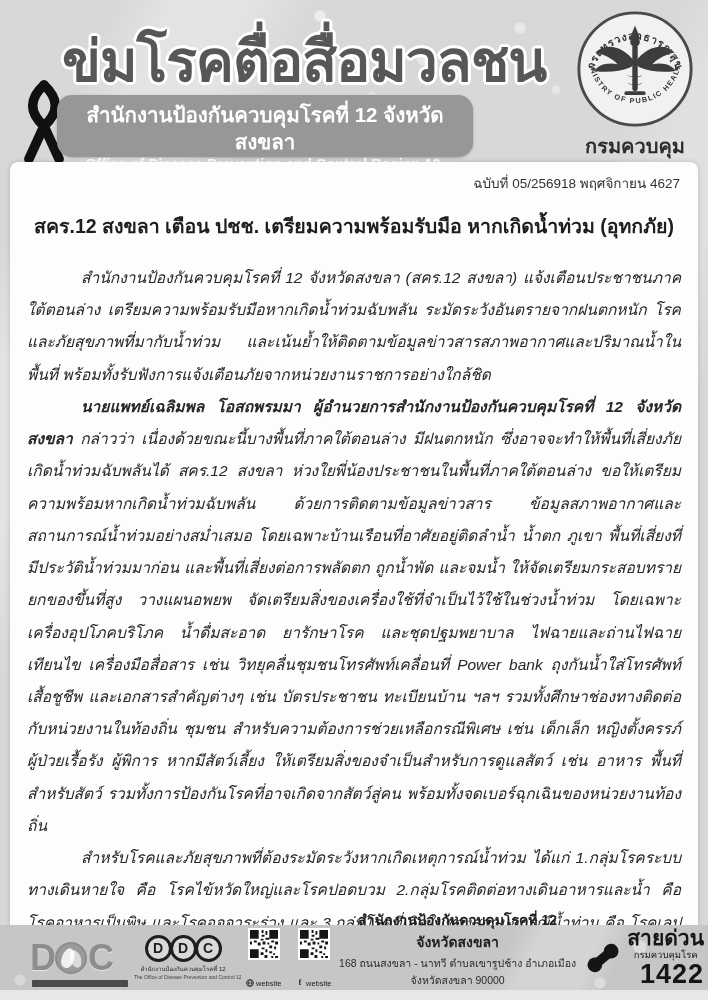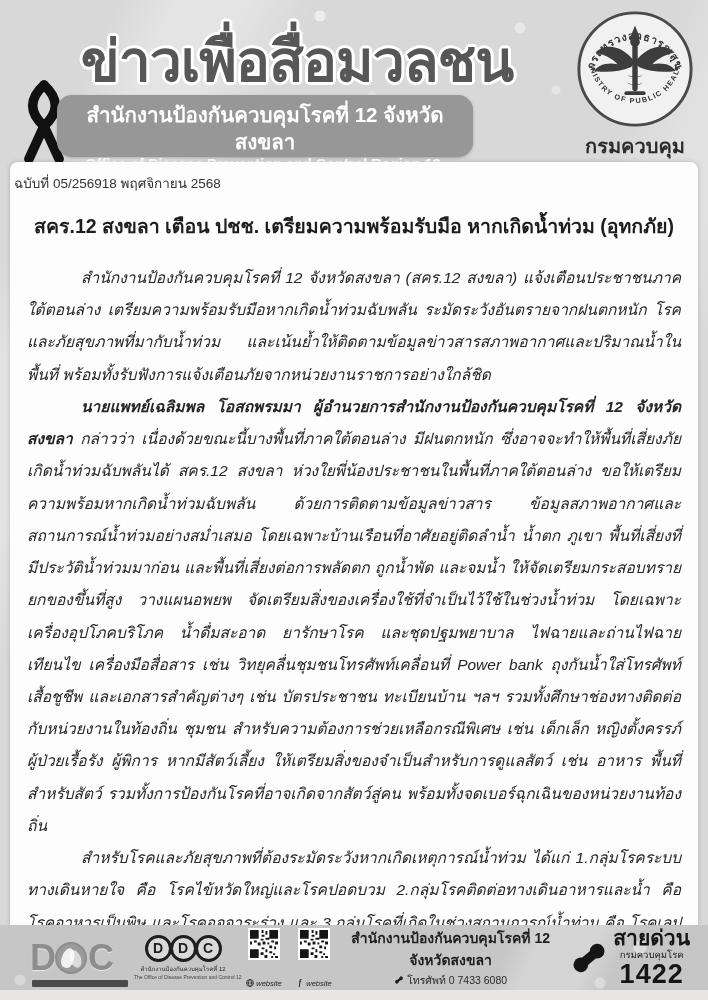--- a/index.html
+++ b/index.html
@@ -45,21 +45,21 @@
   .seal-block svg { display:block; margin:0 auto; }
   .dept-thai { font-size:20px; font-weight:bold; color:#2c2c2c; margin-top:2px; }
   .dept-eng  { font-size:9px; font-weight:bold; color:#4a4a4a; }
 
   
   .paper {
     position:absolute; left:10px; top:162px; width:688px; height:763px;
     background:#fdfdfd; border-radius:8px 8px 0 0; overflow:hidden;
     box-shadow:0 0 5px rgba(0,0,0,.18);
   }
-  .meta-row { display:flex; justify-content:flex-start; padding:10px 18px 0 4px;
+  .meta-row { display:flex; justify-content:flex-end; padding:10px 18px 0 4px;
               font-size:13.5px; color:#333; }
   .headline { margin-top:12px; text-align:center; font-weight:bold; color:#1d1d1d;
               font-size:19.5px; line-height:2.15; }
   .body-text { padding:14px 17px 0 17px; font-size:15.5px; color:#262626;
                text-align:justify; line-height:2.08; }
   .body-text p { text-indent:54px; margin:0;font-style:italic; }
   .lead-bold { font-weight:bold; }
 
   
   .footer {
@@ -86,34 +86,34 @@
   .ddc-logo { margin-left:22px; width:98px; text-align:center; }
   .ddc-circles { display:flex; justify-content:center; }
   .ddc-circle { width:27px; height:27px; border-radius:50%; border:3px solid #1e1e1e;
                 color:#1e1e1e; font-weight:bold; font-size:14px; line-height:21px;
                 background:#d9d9d9; margin:0 -1px; text-align:center; }
   .ddc-sub-thai { font-size:6px; color:#222; margin-top:2px; white-space:nowrap; }
   .ddc-sub-eng  { font-size:5px; color:#444; white-space:nowrap; }
 
   .qr-item { margin-left:14px; width:36px; text-align:center; }
   .qr-box { width:32px; height:32px; background:#fff; padding:2px; margin:0 auto; }
-  .qr-label { display:flex; align-items:center; justify-content:center; gap:2px;
-              font-size:7.5px; color:#222; margin-top:19px;font-style:italic; }
+  .qr-label { display:flex; align-items:center; gap:2px;
+              font-size:7.5px; color:#222; margin-top:19px; }
 
   .footer-center { flex:1; text-align:center; color:#1f1f1f; padding:0 6px; }
   .fc-name { font-size:14px; font-weight:bold; }
   .fc-addr { font-size:10.5px; margin-top:2px; color:#2a2a2a; }
   .fc-tel  { font-size:10.5px; margin-top:1px; color:#2a2a2a;
              display:flex; align-items:center; justify-content:center; gap:3px; }
 
-  .hotline { display:flex; align-items:center; gap:4px; margin-right:18px; color:#151515; }
+  .hotline { display:flex; align-items:center; gap:4px; margin-right:4px; color:#151515; }
   .hotline-text { text-align:center; line-height:1; }
   .hl-title { font-size:21px; font-weight:bold; }
   .hl-org   { font-size:9.5px; margin-top:2px; }
-  .hl-num   { font-size:27px; font-weight:bold; margin-top:2px; letter-spacing:1px; }
+  .hl-num   { font-size:27px; font-weight:bold; margin-top:2px; letter-spacing:1px;text-align:right; }
 
   .bottom-strip { position:absolute; left:0; top:990px; width:708px; height:10px; background:#e9e7e6; }
 
   .icon-inline { display:inline-block; vertical-align:middle; }
 </style>
 </head>
 <body>
 
 <svg width="0" height="0" style="position:absolute">
   <defs>
@@ -131,21 +131,21 @@
   </defs>
 </svg>
 
 <div class="page">
 
   <svg class="ribbon" viewBox="0 0 70 120">
     <path d="M35 6 C13 26 13 46 35 66 L13 114" fill="none" stroke="#111" stroke-width="14" stroke-linecap="round"></path>
     <path d="M35 6 C57 26 57 46 35 66 L57 114" fill="none" stroke="#111" stroke-width="14" stroke-linecap="round"></path>
   </svg>
 
-  <div class="main-title">ข่าวเพื่อสื่อมวลชน</div>
+  <div class="main-title">ข่มโรคตื่อสื่อมวลชน</div>
 
   <div class="org-box">
     <div class="thai">สำนักงานป้องกันควบคุมโรคที่ 12 จังหวัดสงขลา</div>
     <div class="eng">Office of Disease Prevention and Control Region 12, Songkhla</div>
   </div>
 
   <div class="seal-block">
     <svg width="118" height="118" viewBox="0 0 122 122">
       <circle cx="61" cy="61" r="58" fill="#f1f1f1" stroke="#4a4a4a" stroke-width="3"></circle>
       <defs>
@@ -170,21 +170,21 @@
         <rect x="50" y="84" width="22" height="4" rx="2"></rect>
       </g>
     </svg>
     <div class="dept-thai">กรมควบคุมโรค</div>
     <div class="dept-eng">Department of Disease Control</div>
   </div>
 
   <div class="paper">
     <div class="meta-row">
       <span>ฉบับที่ 05/2569</span>
-      <span>18 พฤศจิกายน 2568</span>
+      <span>18 พฤศจิกายน 4627</span>
     </div>
 
     <div class="headline">
       <div>สคร.12 สงขลา เตือน ปชช. เตรียมความพร้อมรับมือ หากเกิดน้ำท่วม (อุทกภัย)</div>
     </div>
 
     <div class="body-text">
       <p>สำนักงานป้องกันควบคุมโรคที่ 12 จังหวัดสงขลา (สคร.12 สงขลา) แจ้งเตือนประชาชนภาคใต้ตอนล่าง เตรียมความพร้อมรับมือหากเกิดน้ำท่วมฉับพลัน ระมัดระวังอันตรายจากฝนตกหนัก โรคและภัยสุขภาพที่มากับน้ำท่วม และเน้นย้ำให้ติดตามข้อมูลข่าวสารสภาพอากาศและปริมาณน้ำในพื้นที่ พร้อมทั้งรับฟังการแจ้งเตือนภัยจากหน่วยงานราชการอย่างใกล้ชิด</p>
       <p><span class="lead-bold">นายแพทย์เฉลิมพล โอสถพรมมา ผู้อำนวยการสำนักงานป้องกันควบคุมโรคที่ 12 จังหวัดสงขลา</span> <span>กล่าวว่า เนื่องด้วยขณะนี้บางพื้นที่ภาคใต้ตอนล่าง มีฝนตกหนัก ซึ่งอาจจะทำให้พื้นที่เสี่ยงภัยเกิดน้ำท่วมฉับพลันได้ สคร.12 สงขลา ห่วงใยพี่น้องประชาชนในพื้นที่ภาคใต้ตอนล่าง ขอให้เตรียมความพร้อมหากเกิดน้ำท่วมฉับพลัน ด้วยการติดตามข้อมูลข่าวสาร ข้อมูลสภาพอากาศและสถานการณ์น้ำท่วมอย่างสม่ำเสมอ โดยเฉพาะบ้านเรือนที่อาศัยอยู่ติดลำน้ำ น้ำตก ภูเขา พื้นที่เสี่ยงที่มีประวัติน้ำท่วมมาก่อน และพื้นที่เสี่ยงต่อการพลัดตก ถูกน้ำพัด และจมน้ำ ให้จัดเตรียมกระสอบทราย ยกของขึ้นที่สูง วางแผนอพยพ จัดเตรียมสิ่งของเครื่องใช้ที่จำเป็นไว้ใช้ในช่วงน้ำท่วม โดยเฉพาะเครื่องอุปโภคบริโภค น้ำดื่มสะอาด ยารักษาโรค และชุดปฐมพยาบาล ไฟฉายและถ่านไฟฉาย เทียนไข เครื่องมือสื่อสาร เช่น วิทยุคลื่นชุมชนโทรศัพท์เคลื่อนที่ Power bank ถุงกันน้ำใส่โทรศัพท์ เสื้อชูชีพ และเอกสารสำคัญต่างๆ เช่น บัตรประชาชน ทะเบียนบ้าน ฯลฯ รวมทั้งศึกษาช่องทางติดต่อกับหน่วยงานในท้องถิ่น ชุมชน สำหรับความต้องการช่วยเหลือกรณีพิเศษ เช่น เด็กเล็ก หญิงตั้งครรภ์ ผู้ป่วยเรื้อรัง ผู้พิการ หากมีสัตว์เลี้ยง ให้เตรียมสิ่งของจำเป็นสำหรับการดูแลสัตว์ เช่น อาหาร พื้นที่สำหรับสัตว์ รวมทั้งการป้องกันโรคที่อาจเกิดจากสัตว์สู่คน พร้อมทั้งจดเบอร์ฉุกเฉินของหน่วยงานท้องถิ่น</span></p>
       <p>สำหรับโรคและภัยสุขภาพที่ต้องระมัดระวังหากเกิดเหตุการณ์น้ำท่วม ได้แก่ 1.กลุ่มโรคระบบทางเดินหายใจ คือ โรคไข้หวัดใหญ่และโรคปอดบวม 2.กลุ่มโรคติดต่อทางเดินอาหารและน้ำ คือ โรคอาหารเป็นพิษ และโรคอุจจาระร่วง และ 3.กลุ่มโรคที่เกิดในช่วงสถานการณ์น้ำท่วม คือ โรคเลปโตสไปโรสิสหรือโรคฉี่หนู โรคไข้เลือดออก โรคตาแดง และโรคน้ำกัดเท้า สำหรับภัยสุขภาพที่ต้องระวัง คือสัตว์แมลงมีพิษกัด/ต่อย เช่น งู แมงป่อง ตะขาบ เป็นต้น ไฟฟ้าดูด ไฟฟ้าช็อต รวมถึงต้องระวังการจมน้ำ การขับขี่ยานพาหนะบริเวณน้ำไหลผ่าน หรือขับรถฝ่ากระแสน้ำท่วม อาจทำให้รถเสียหลักและล้มได้</p>
@@ -236,20 +236,21 @@
       <div class="qr-label">
         <svg class="icon-inline" width="8" height="8" viewBox="0 0 20 20">
           <text x="10" y="16" text-anchor="middle" font-size="18" font-weight="bold" fill="#161616" font-family="Liberation Serif,serif">f</text>
         </svg>
         <span>website</span>
       </div>
     </div>
 
     <div class="footer-center">
       <div class="fc-name">สำนักงานป้องกันควบคุมโรคที่ 12 จังหวัดสงขลา</div>
+      <div class="fc-addr">168 ถนนสงขลา - นาทวี ตำบลเขารูปช้าง อำเภอเมือง จังหวัดสงขลา 90000</div>
       <div class="fc-tel">
         <svg class="icon-inline" width="10" height="10" viewBox="0 0 60 60" style="color:#1f1f1f">
             <use href="#handset"></use>
           </svg>
         <span>โทรศัพท์ 0 7433 6080</span>
       </div>
     </div>
 
     <div class="hotline">
       <svg width="40" height="40" viewBox="0 0 60 60" style="color:#151515">

